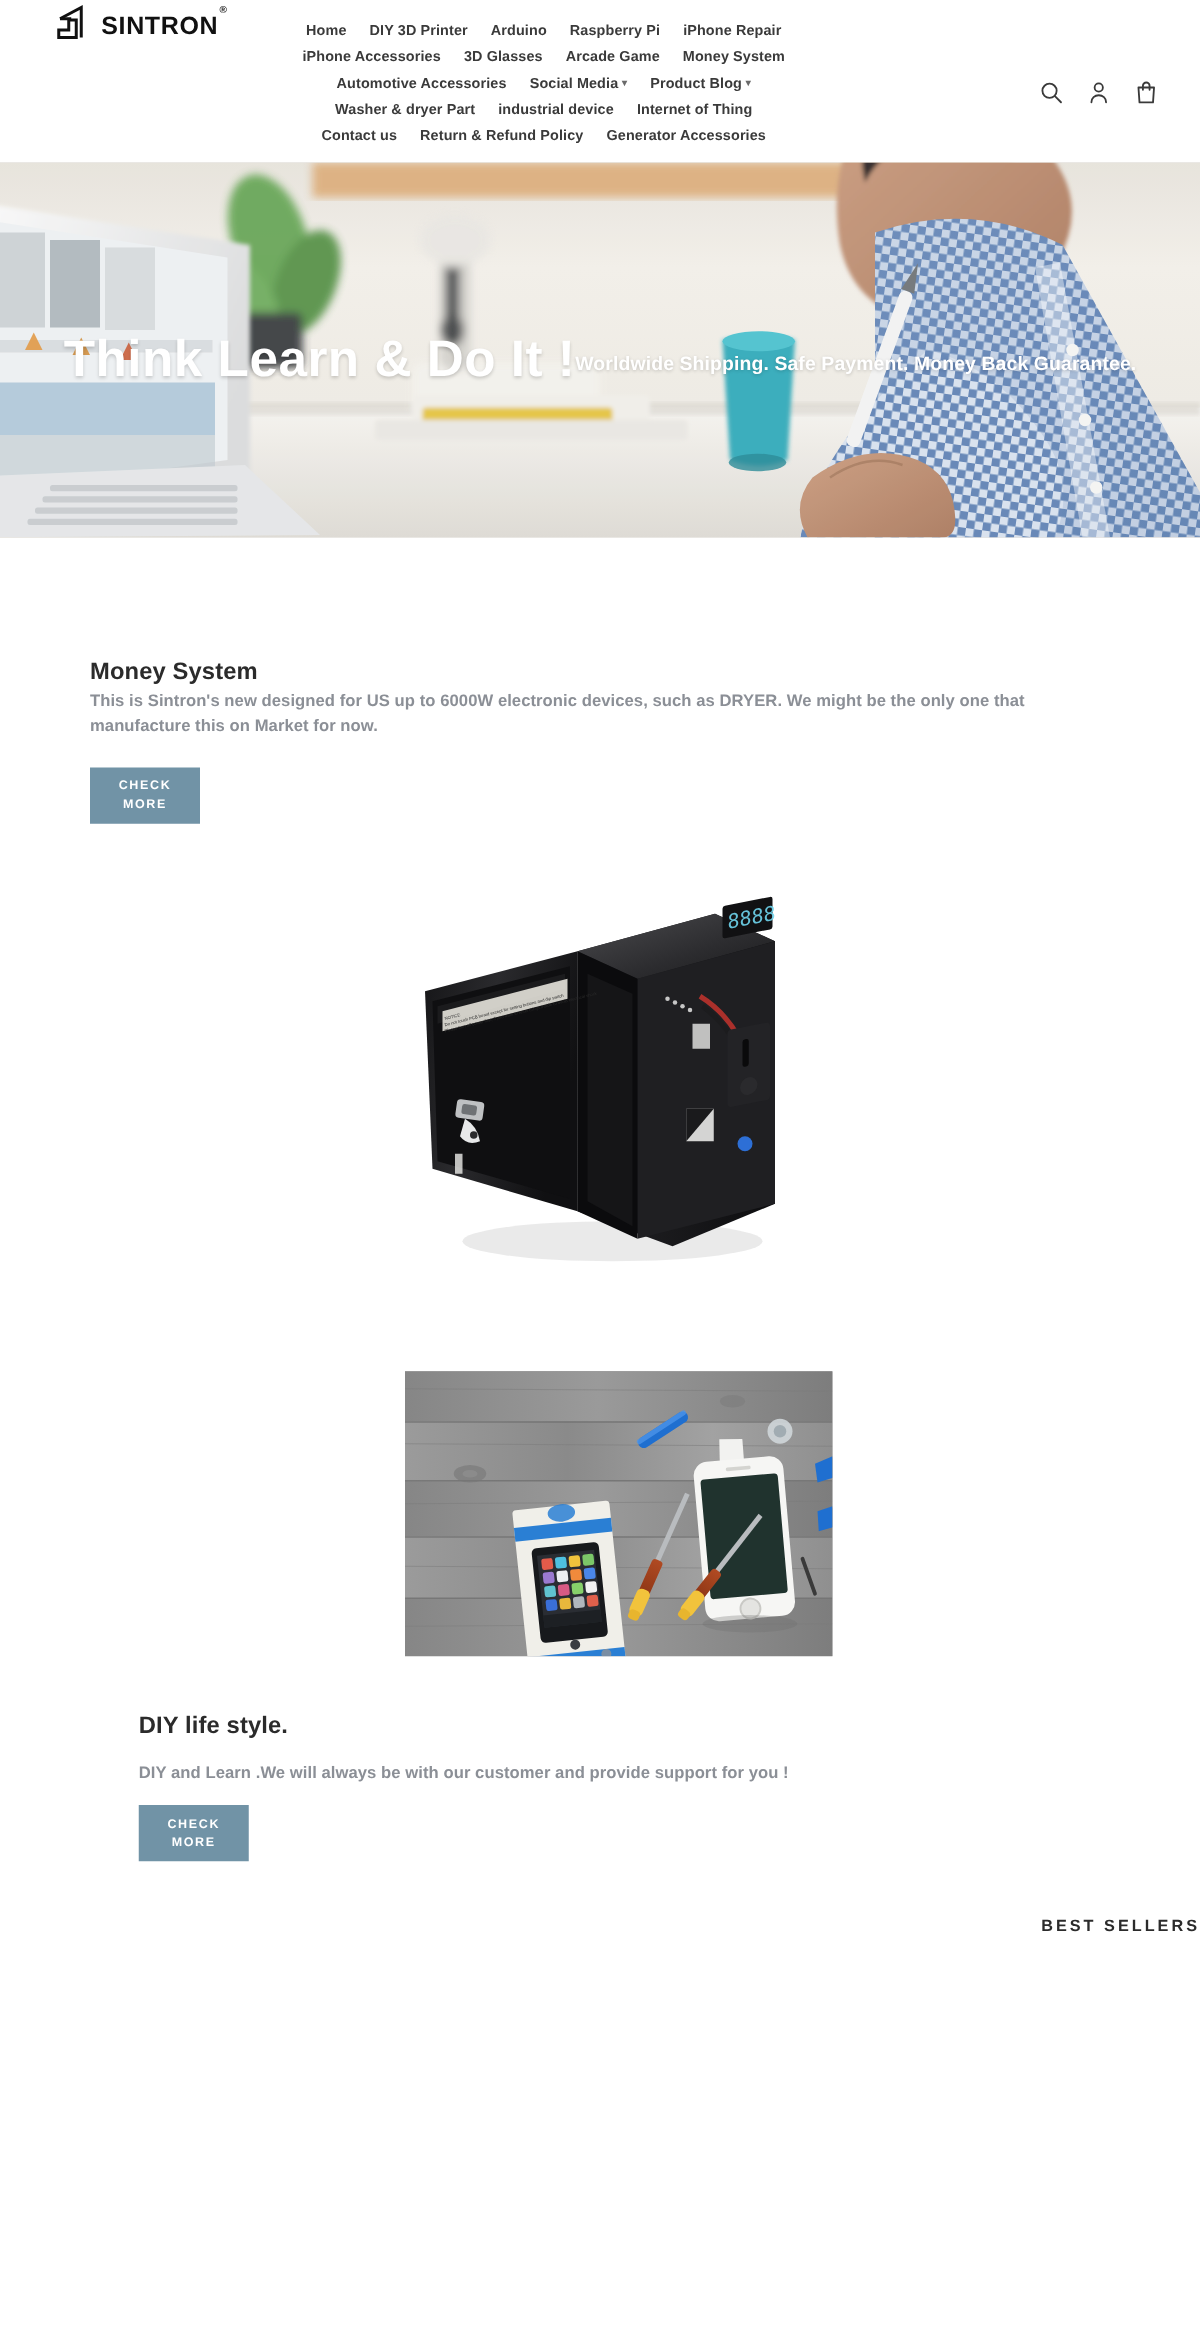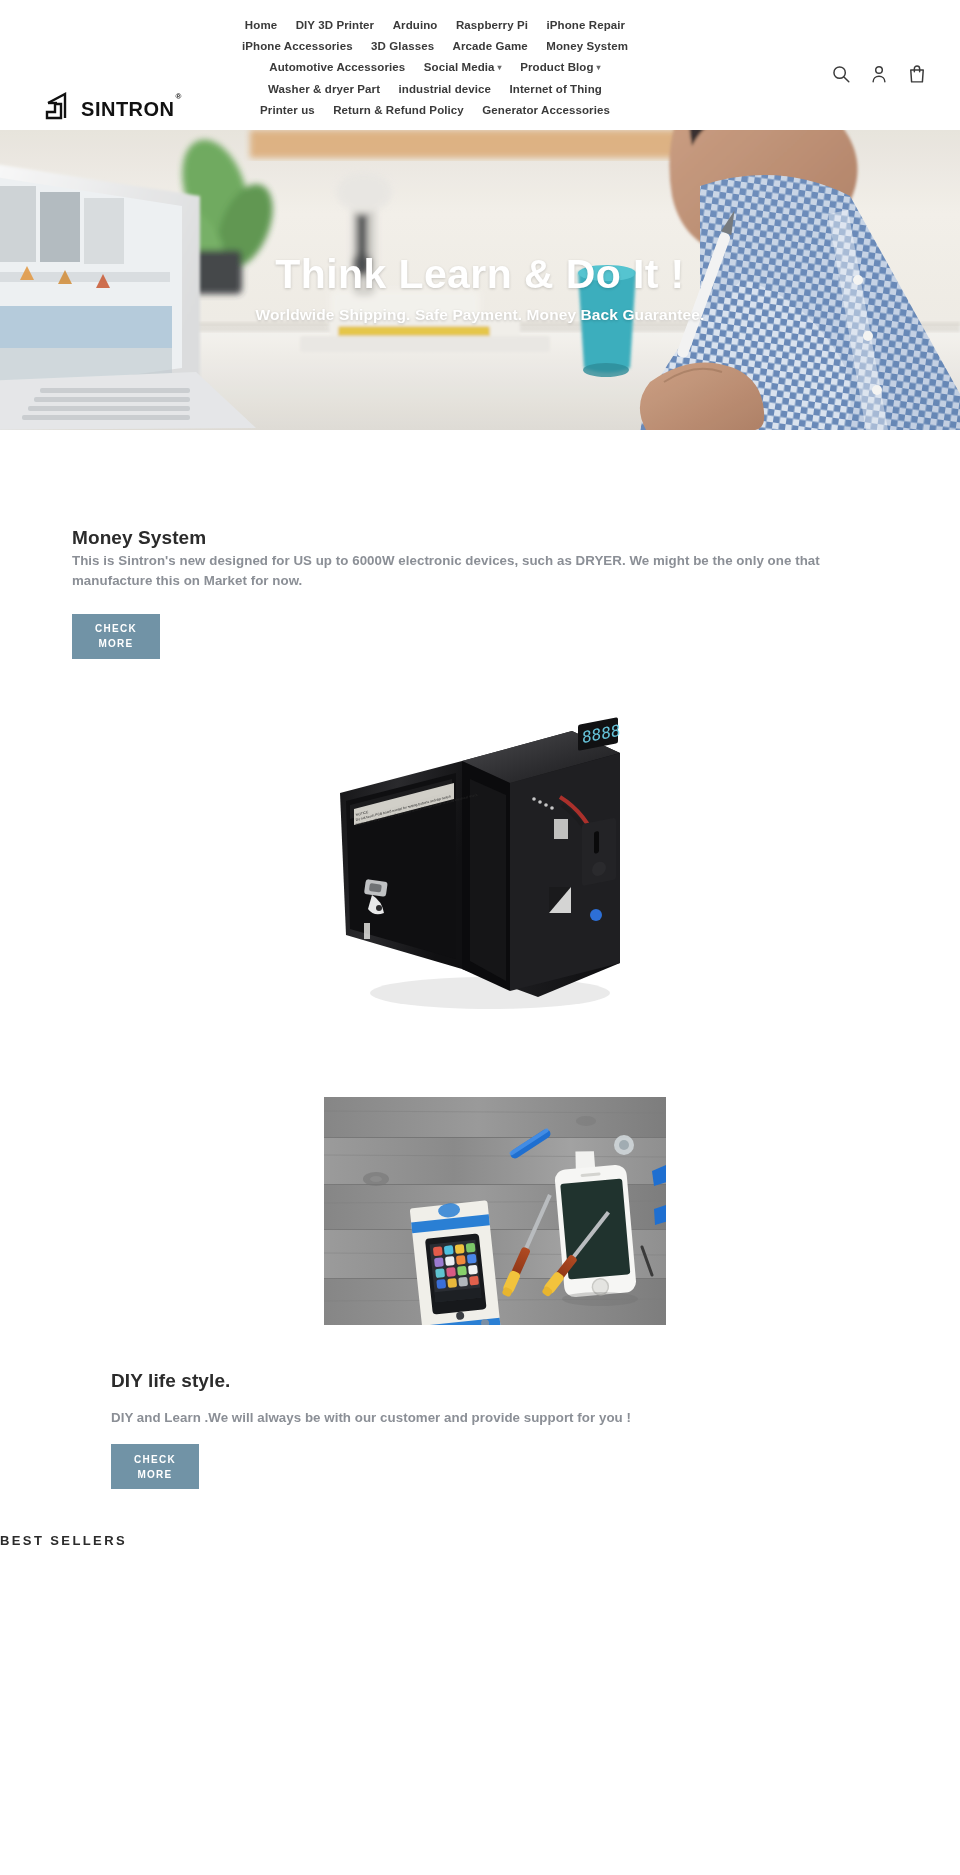--- a/index.html
+++ b/index.html
@@ -18,25 +18,25 @@
   .site-header {
     width: 960px;
     height: 130px;
     background: #ffffff;
     position: relative;
   }
 
   .logo-wrap {
     position: absolute;
     left: 38px;
-    top: 12px;
+    top: 2px;
     width: 150px;
     height: 108px;
     display: flex;
-    align-items: flex-end;
+    align-items: flex-start;
     justify-content: center;
   }
   .logo-link { display: flex; align-items: flex-end; gap: 2px; text-decoration: none; }
   .logo-mark { width: 34px; height: 30px; display: block; }
   .logo-word {
     font-family: "Liberation Sans", sans-serif;
     font-size: 20px;
     font-weight: 700;
     letter-spacing: 0.5px;
     color: #111111;
@@ -108,21 +108,20 @@
     height: 300px;
     overflow: hidden;
     background: #d8d4cd;
   }
   .hero-photo { position: absolute; inset: 0; }
 
   .hero-content {
     position: absolute;
     inset: 0;
     display: flex;
-    flex-direction: column;
     align-items: center;
     justify-content: center;
     padding-top: 16px;
   }
   .hero-title {
     font-size: 41px;
     font-weight: 700;
     color: #ffffff;
     letter-spacing: 0.4px;
     line-height: 1.1;
@@ -196,21 +195,21 @@
     width: 342px;
     height: 228px;
     position: relative;
     overflow: hidden;
     background: #8d8d8d;
   }
 
   
   .best-sellers {
     width: 960px;
-    text-align: left;
+    text-align: right;
     padding-top: 44px;
     padding-bottom: 40px;
   }
   .best-sellers-title {
     font-size: 13px;
     font-weight: 700;
     letter-spacing: 2.4px;
     color: #2b2b2b;
     text-transform: uppercase;
   }
@@ -257,21 +256,21 @@
         <a class="nav-link" href="#"><span>Product Blog</span><span class="caret">▾</span></a>
       </div>
 
       <div class="nav-row">
         <a class="nav-link" href="#"><span>Washer &amp; dryer Part</span></a>
         <a class="nav-link" href="#"><span>industrial device</span></a>
         <a class="nav-link" href="#"><span>Internet of Thing</span></a>
       </div>
 
       <div class="nav-row">
-        <a class="nav-link" href="#"><span>Printer us</span></a>
+        <a class="nav-link" href="#"><span>Contact us</span></a>
         <a class="nav-link" href="#"><span>Return &amp; Refund Policy</span></a>
         <a class="nav-link" href="#"><span>Generator Accessories</span></a>
       </div>
 
     </nav>
 
     <div class="header-icons">
       <svg class="hicon" viewBox="0 0 24 24" fill="none" stroke="currentColor" stroke-width="1.6">
         <circle cx="10.5" cy="10.5" r="6.2"></circle>
         <line x1="15.2" y1="15.2" x2="20.5" y2="20.5" stroke-linecap="round"></line>

